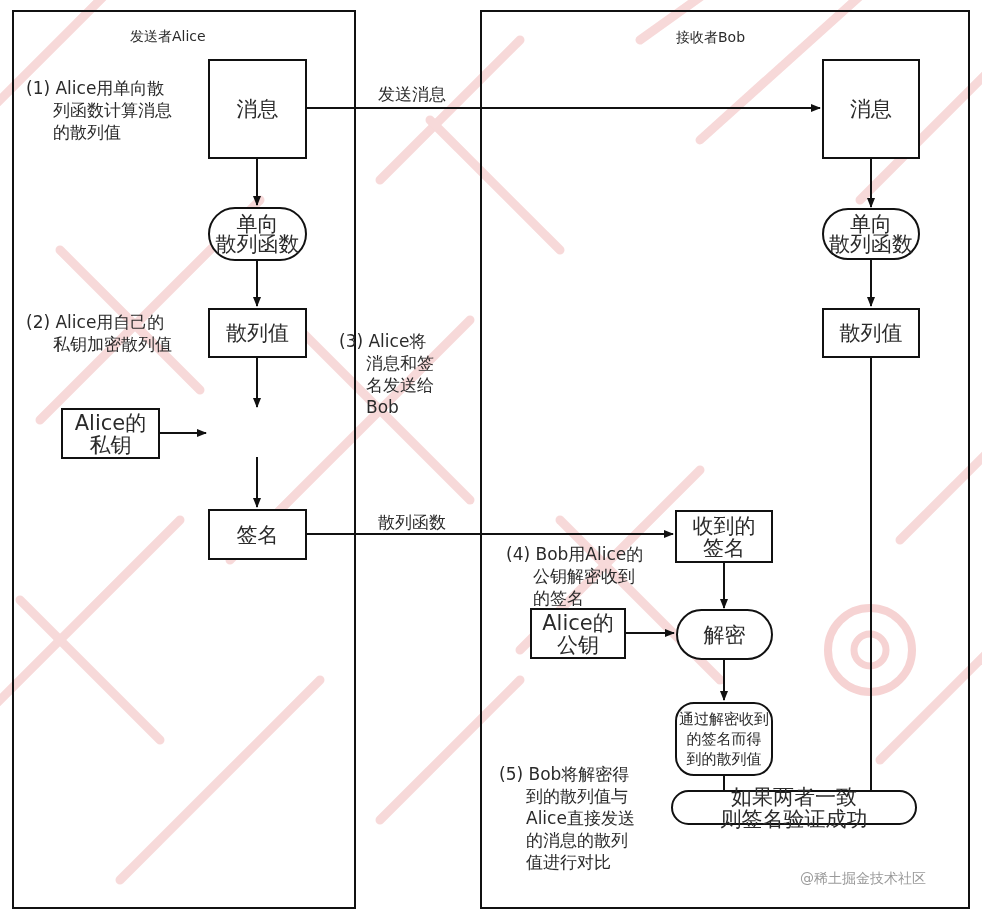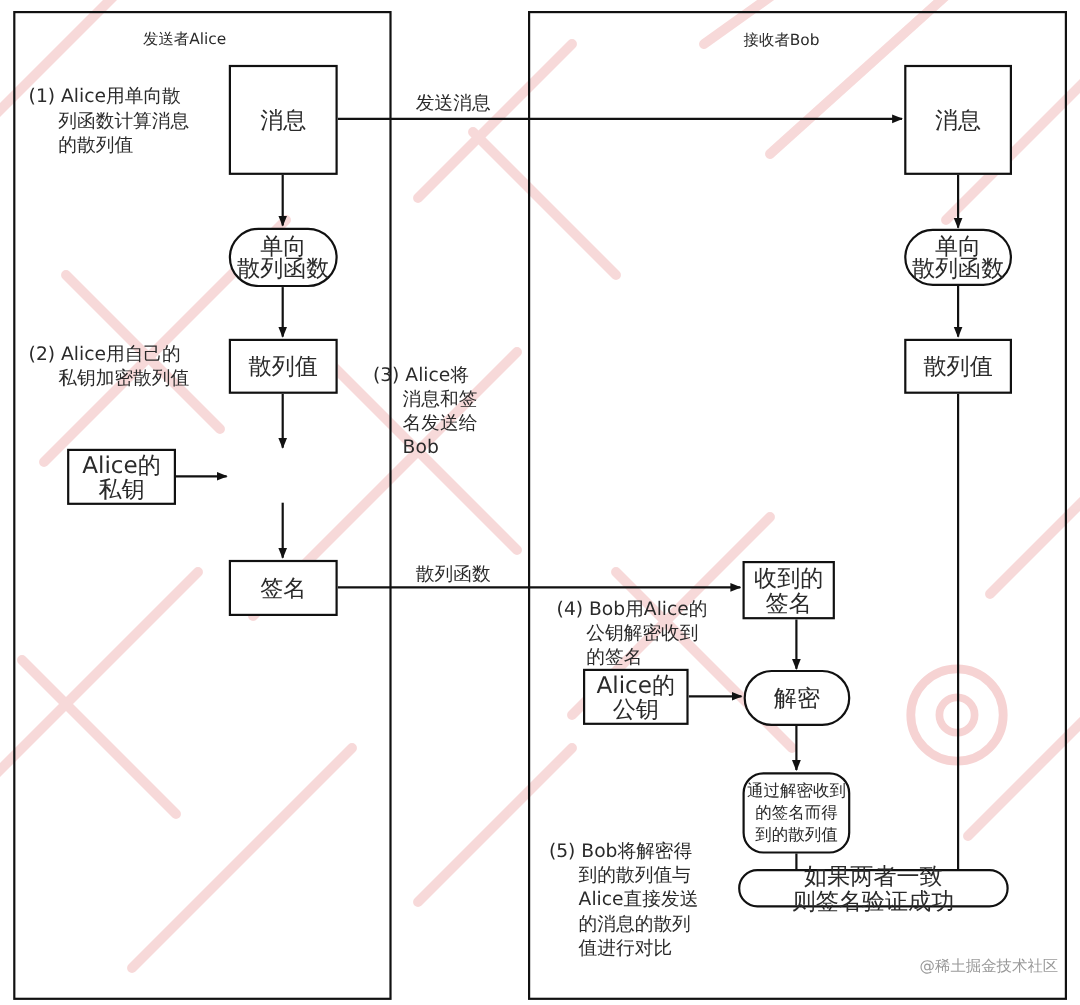--- a/index.html
+++ b/index.html
@@ -7,21 +7,21 @@
          font-family: "DejaVu Sans", "Liberation Sans", sans-serif; color: #222; }
   #wm { position: absolute; left: 0; top: 0; width: 982px; height: 914px; pointer-events: none; z-index: 0; }
   #diagram { position: absolute; left: 0; top: 0; width: 982px; height: 914px; z-index: 1; }
   .t { position: absolute; font-size: 17px; line-height: 22px; color: #2a2a2a; white-space: pre; }
   .node { position: absolute; box-sizing: border-box; border: 2px solid #111; background: #fff;
           display: flex; align-items: center; justify-content: center; text-align: center;
           font-size: 21px; line-height: 22px; color: #2a2a2a; white-space: pre; }
   .pill { border-radius: 999px; }
   .small { font-size: 15px; line-height: 20px; border-radius: 19px; }
   .lane-title { font-size: 14px; }
-  .wmtext { position: absolute; font-size: 14px; color: #9a9a9a; white-space: pre; margin-left: 36px; }
+  .wmtext { position: absolute; font-size: 14px; color: #9a9a9a; white-space: pre; }
 </style>
 </head>
 <body>
 
 <svg id="wm" viewBox="0 0 982 914">
   <g stroke="#f6d3d3" stroke-width="9" fill="none" stroke-linecap="round" opacity="0.85">
     <path d="M-20 120 L120 -20"></path>
     <path d="M40 420 L260 200"></path>
     <path d="M60 250 L200 390"></path>
     <path d="M230 560 L470 320"></path>
@@ -105,21 +105,21 @@
 散列函数</div>
   <div class="node" style="left:208px;top:308px;width:99px;height:50px;">散列值</div>
   <div class="node" style="left:61px;top:408px;width:99px;height:51px;">Alice的
 私钥</div>
   <div class="node" style="left:208px;top:509px;width:99px;height:51px;">签名</div>
 
   <div class="node" style="left:822px;top:59px;width:98px;height:100px;">消息</div>
   <div class="node pill" style="left:822px;top:208px;width:98px;height:52px;line-height:20px;">单向
 散列函数</div>
   <div class="node" style="left:822px;top:308px;width:98px;height:50px;">散列值</div>
-  <div class="node" style="left:675px;top:510px;width:84px;height:53px;">收到的
+  <div class="node" style="left:675px;top:510px;width:98px;height:53px;">收到的
 签名</div>
   <div class="node" style="left:530px;top:608px;width:96px;height:51px;">Alice的
 公钥</div>
   <div class="node pill" style="left:676px;top:609px;width:97px;height:51px;">解密</div>
   <div class="node small" style="left:675px;top:702px;width:98px;height:74px;">通过解密收到
 的签名而得
 到的散列值</div>
   <div class="node pill" style="left:671px;top:790px;width:246px;height:35px;">如果两者一致
 则签名验证成功</div>
 

